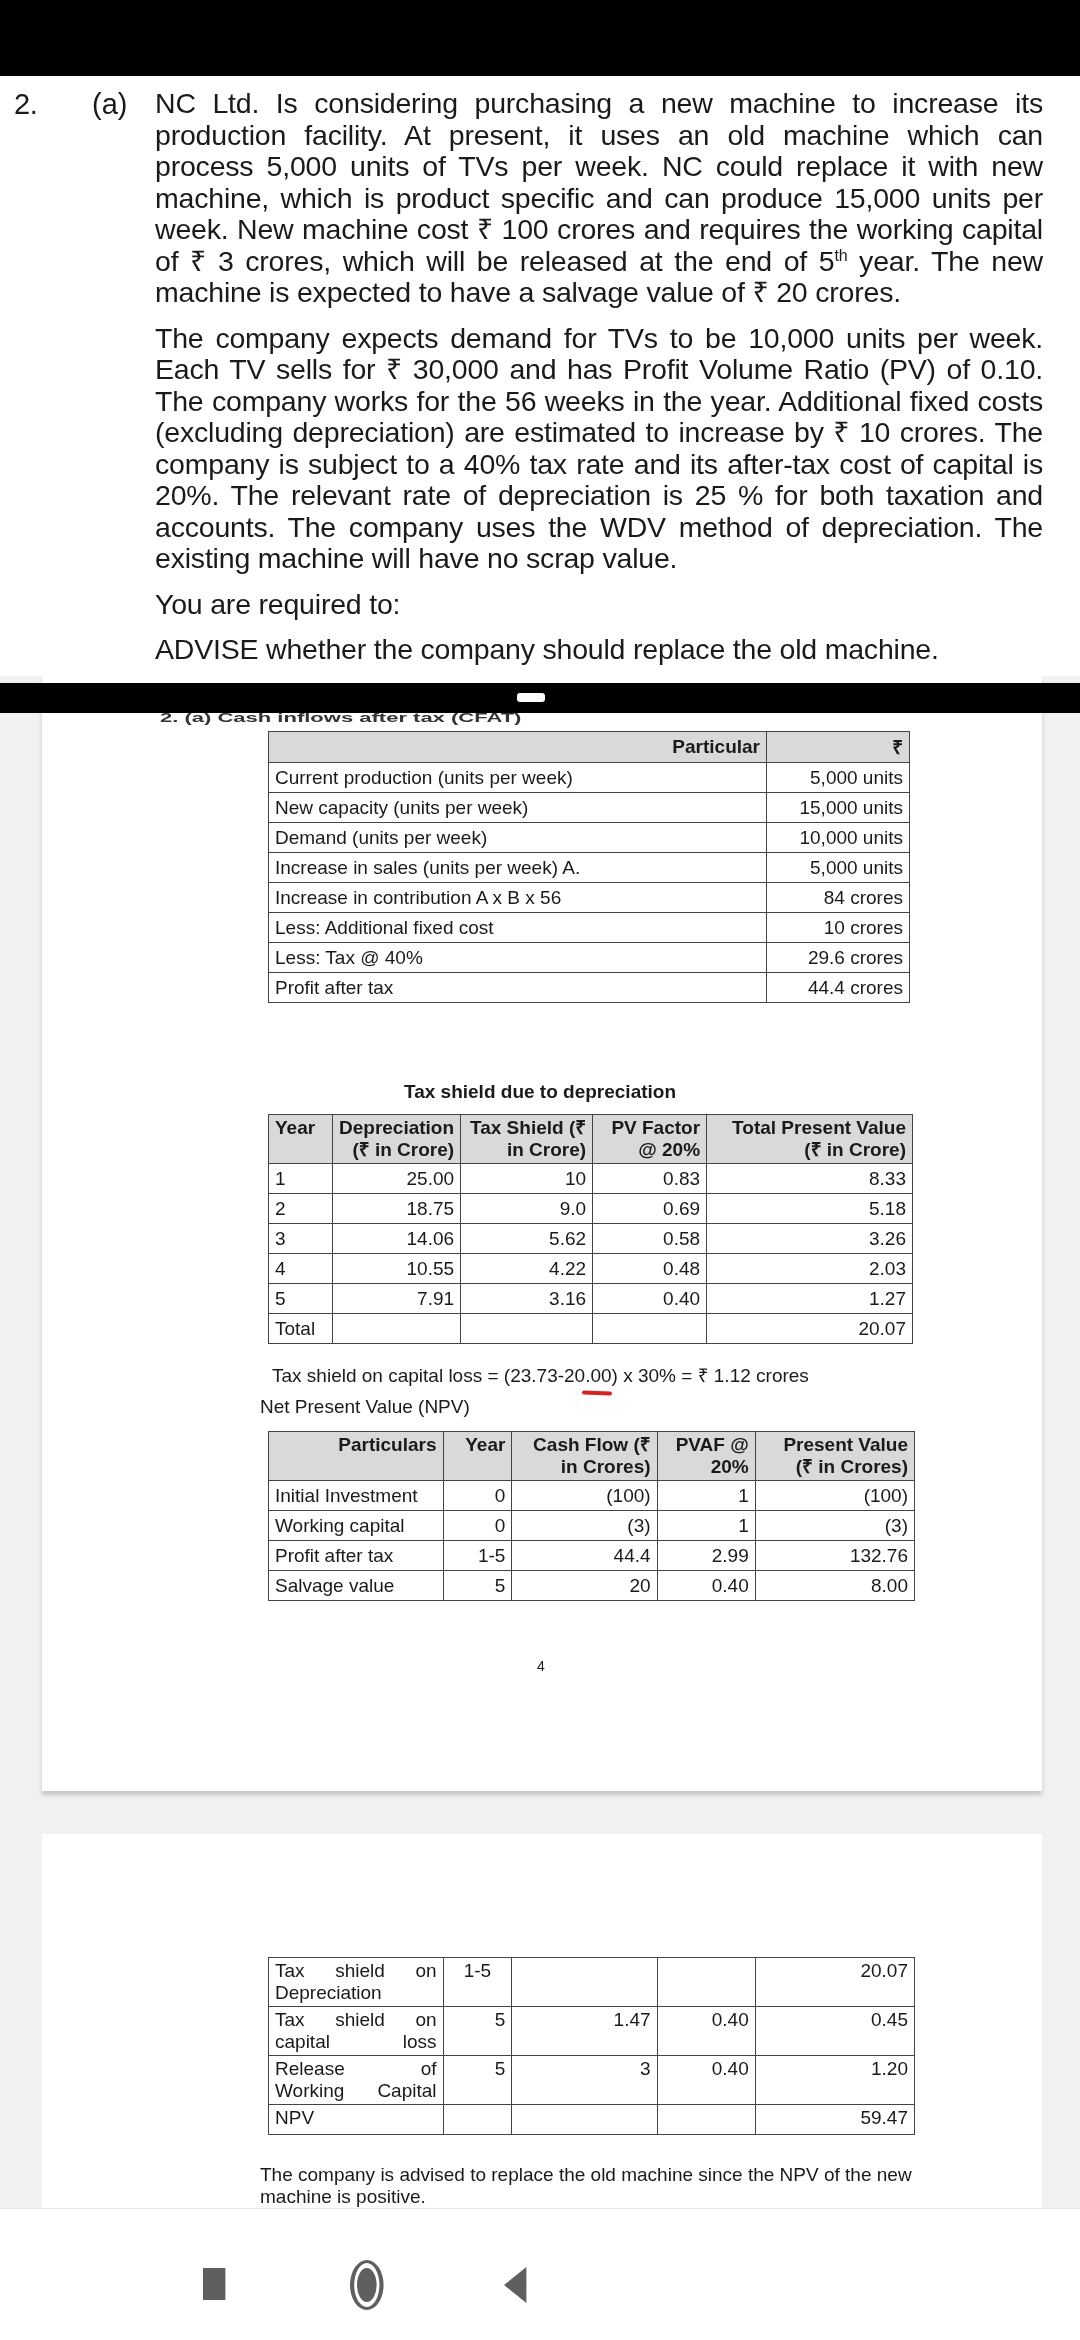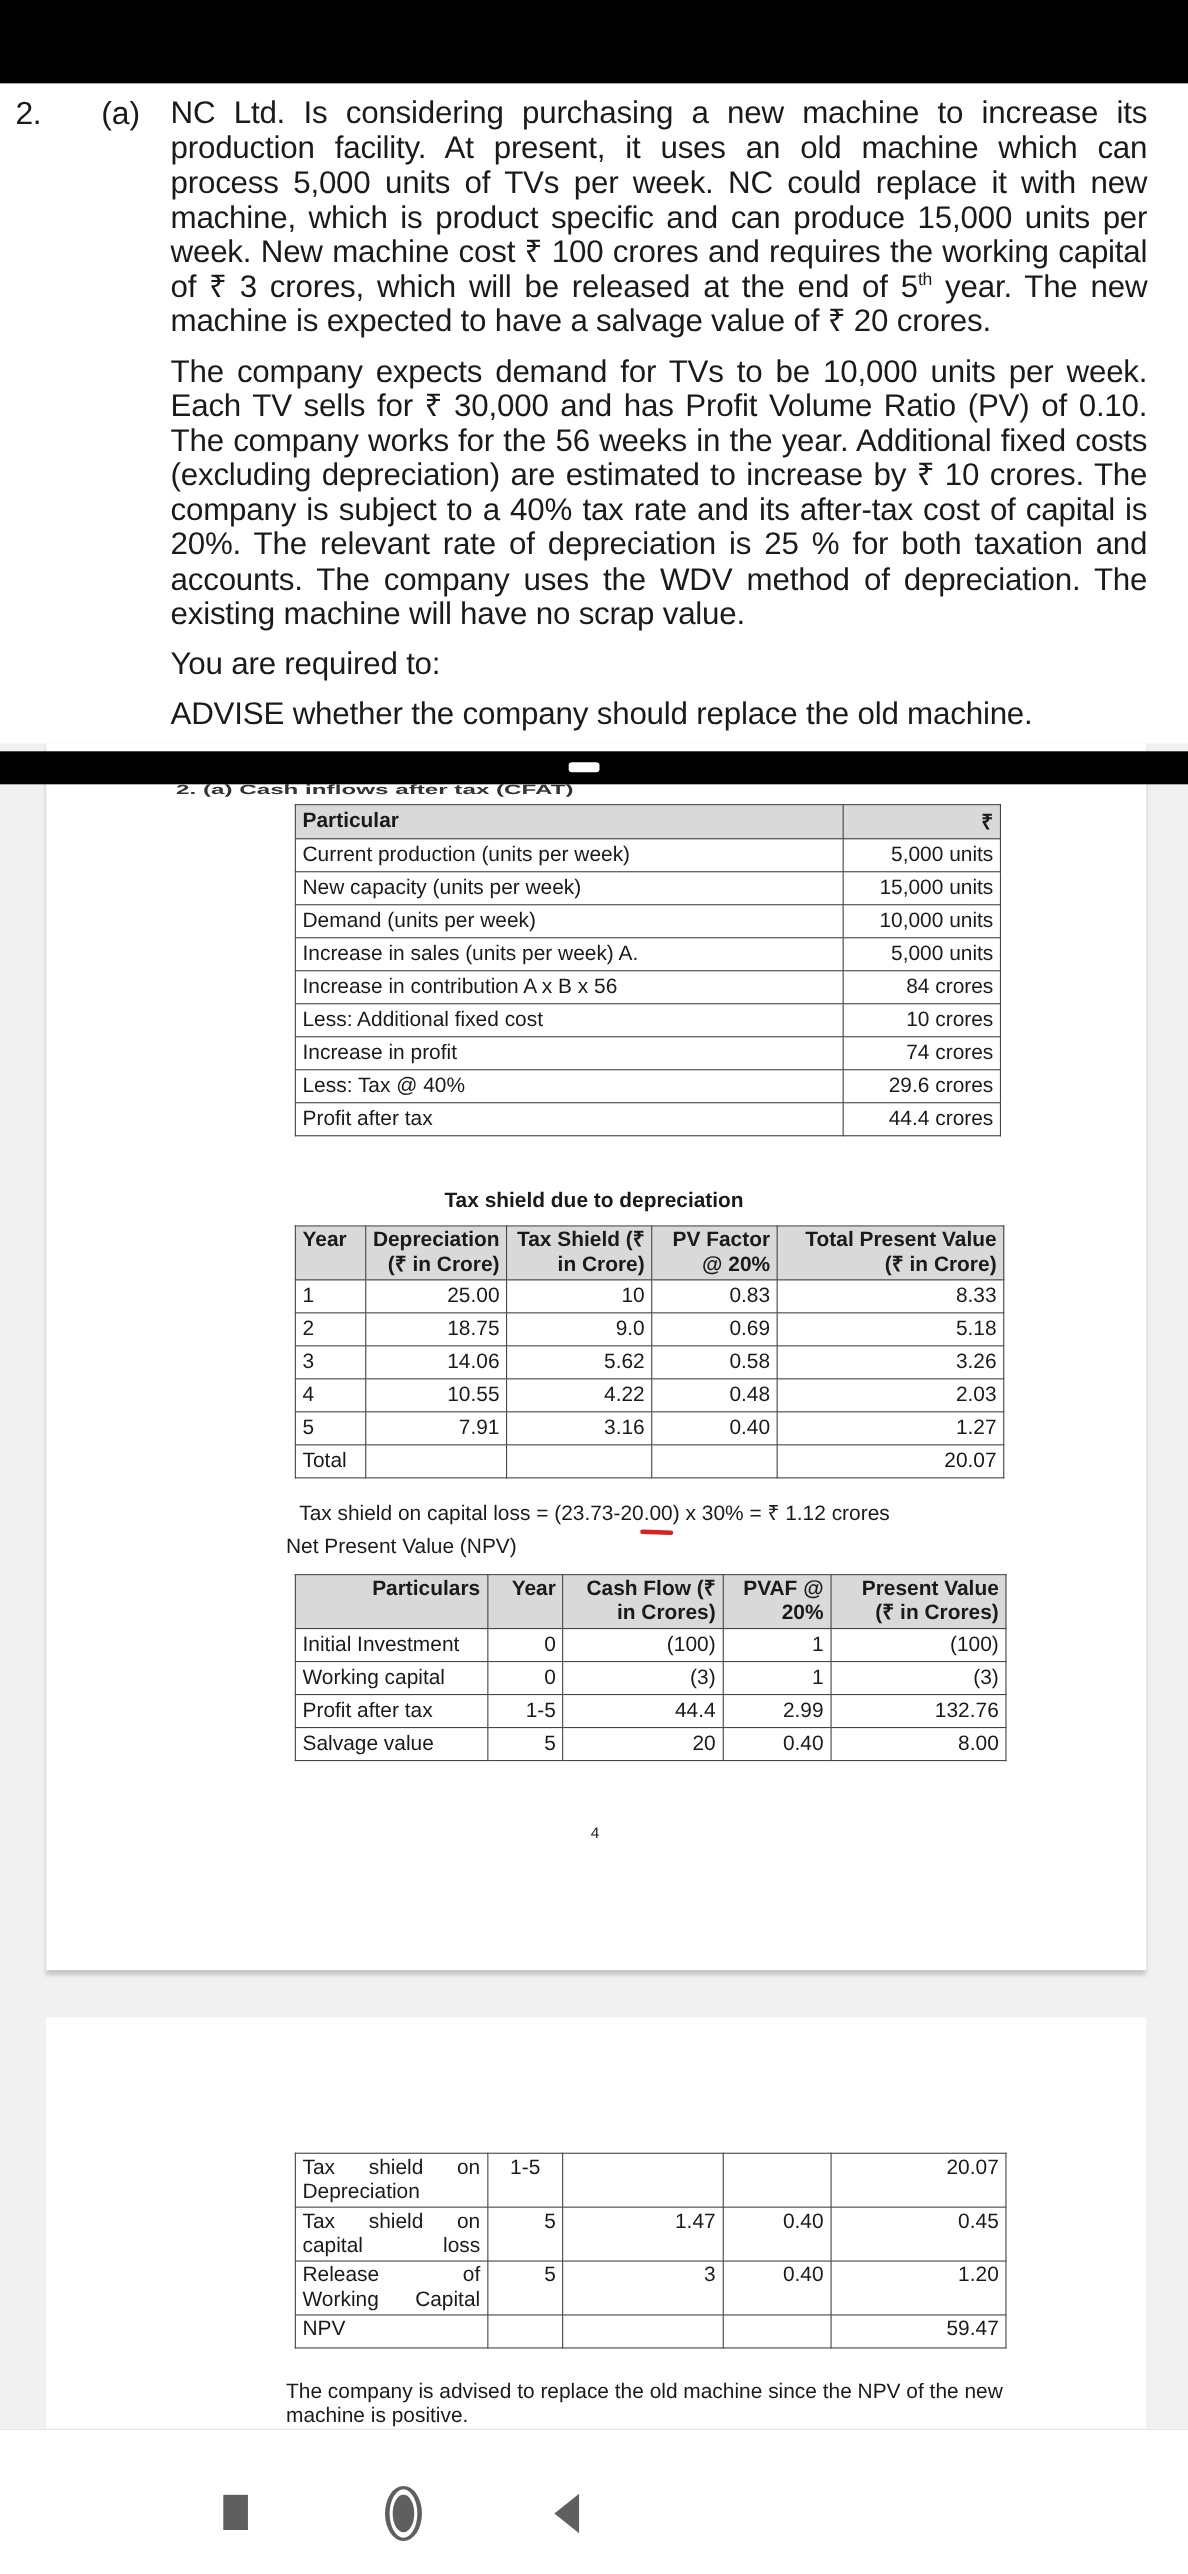--- a/index.html
+++ b/index.html
@@ -22,21 +22,21 @@
   .page1 { top: 0; height: 1115px; box-shadow: 0 4px 4px rgba(0,0,0,0.18); }
   .page2 { top: 1158px; height: 374px; }
 
   .toolbar-overlay { position: absolute; left: 0; top: 683px; width: 1080px; height: 30px; background: #000; }
   .drag-handle { position: absolute; left: 517px; top: 693px; width: 28px; height: 9px; border-radius: 3px; background: #fff; }
 
   .ans-heading { position: absolute; left: 160px; top: 711px; font-size: 22px; font-weight: bold; transform: scaleY(0.55); transform-origin: top left; color:#333; }
 
   table { border-collapse: collapse; font-size: 19px; }
   td, th { border: 1.5px solid #444; padding: 2px 6px; height: 30px; }
-  th { background: #d9d9d9; font-weight: bold; text-align: left; }
+  th { background: #d9d9d9; font-weight: bold; text-align: right; }
   .r { text-align: right; }
 
   .cpat { position: absolute; left: 268px; top: 731px; width: 642px; }
   .cpat td:first-child, .cpat th:first-child { width: 498px; }
 
   .ts-title { position: absolute; left: 0; width: 1080px; top: 1081px; text-align: center; font-weight: bold; font-size: 19px; }
   .ts { position: absolute; left: 268px; top: 1114px; width: 645px; }
   .ts th { text-align: right; line-height: 22px; }
   .ts th:first-child { text-align: left; vertical-align: top; }
 
@@ -113,24 +113,20 @@
         <td>Increase in sales (units per week) A.</td>
         <td class="r">5,000 units</td>
       </tr>
     <tr>
         <td>Increase in contribution A x B x 56</td>
         <td class="r">84 crores</td>
       </tr>
     <tr>
         <td>Less: Additional fixed cost</td>
         <td class="r">10 crores</td>
-      </tr>
-    <tr>
-        <td>Increase in profit</td>
-        <td class="r">74 crores</td>
       </tr>
     <tr>
         <td>Less: Tax @ 40%</td>
         <td class="r">29.6 crores</td>
       </tr>
     <tr>
         <td>Profit after tax</td>
         <td class="r">44.4 crores</td>
       </tr>
   </tbody>

